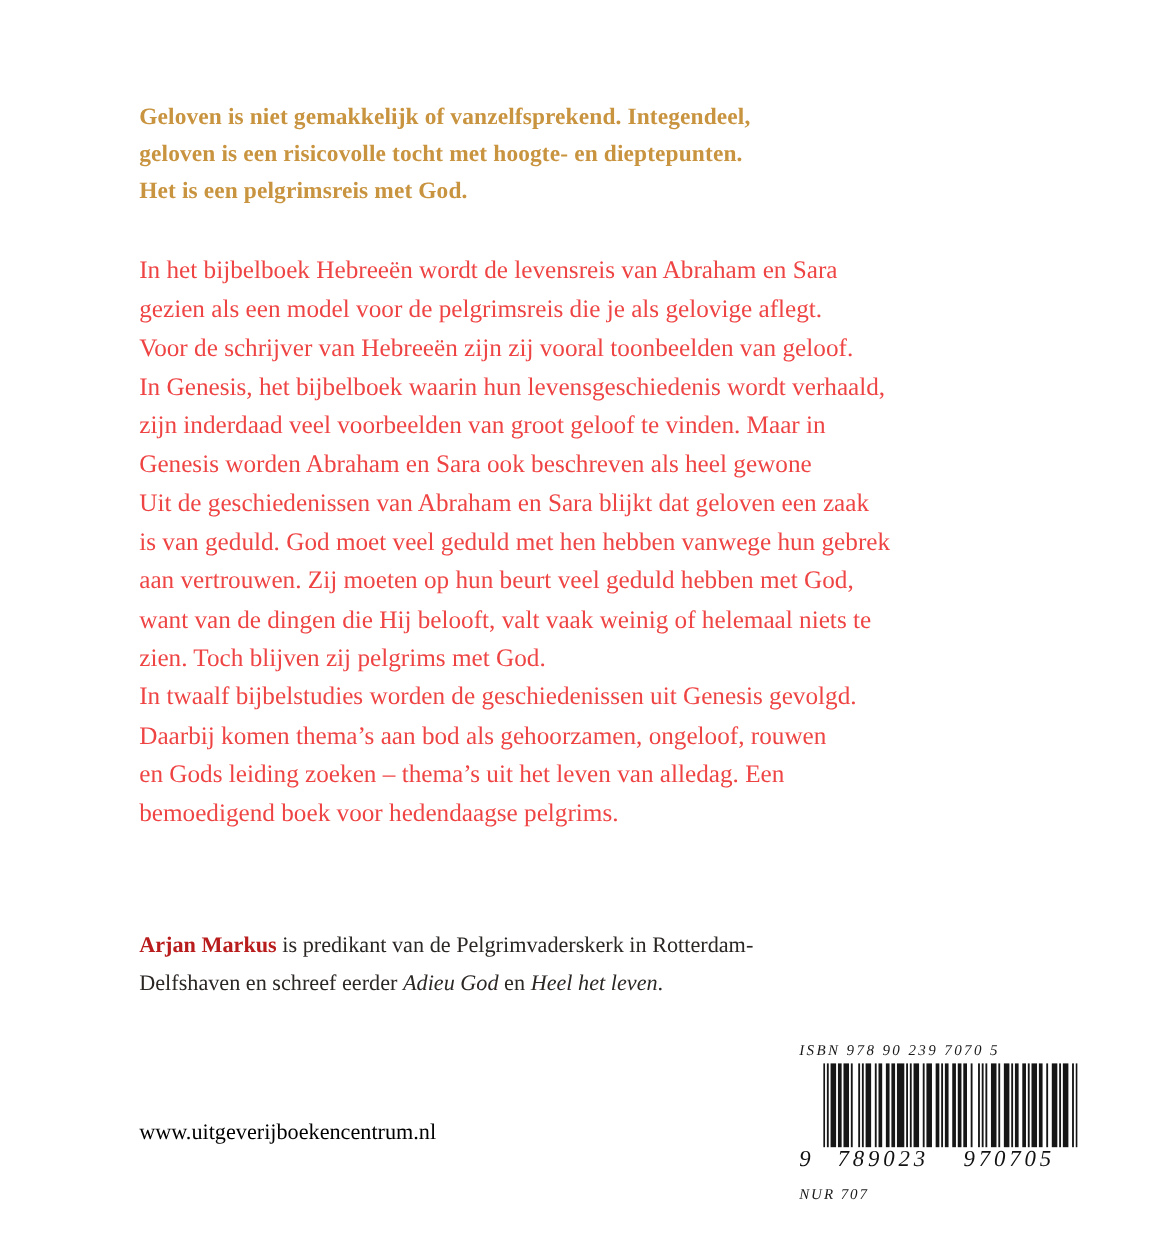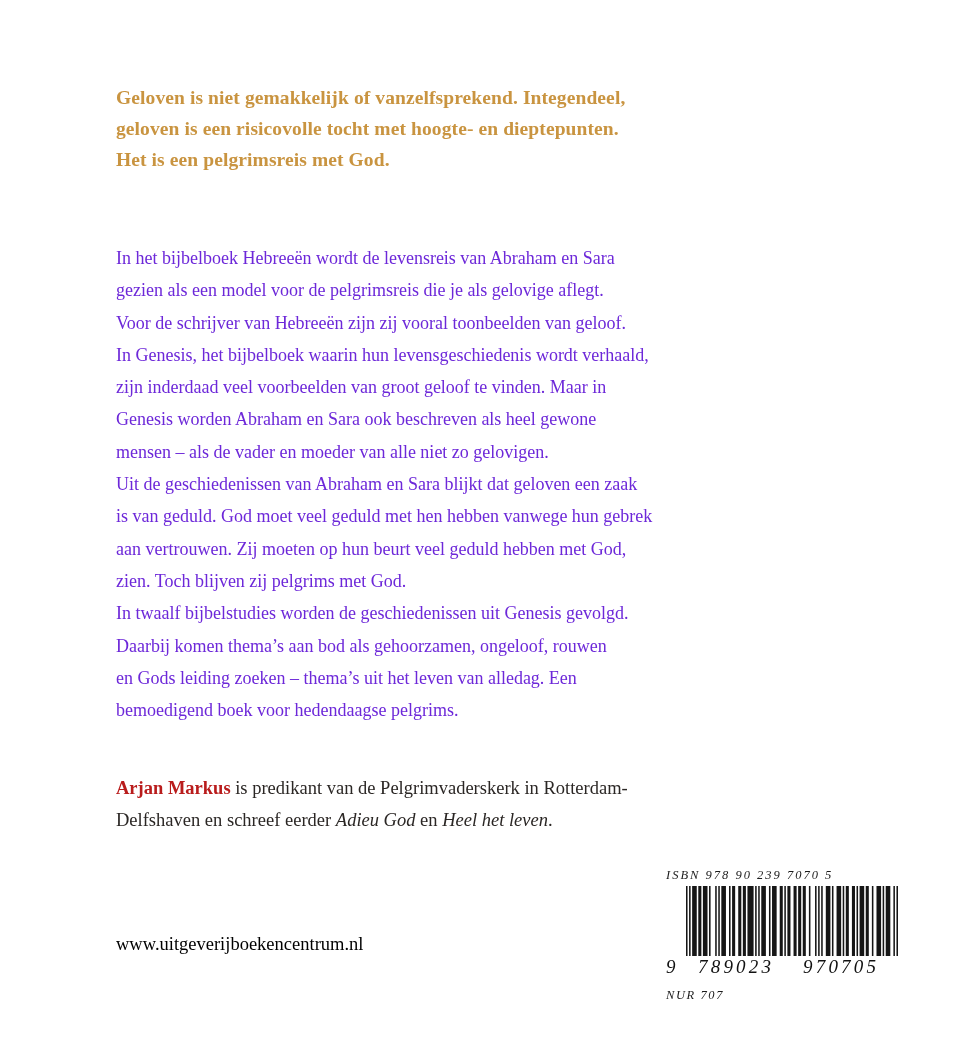--- a/index.html
+++ b/index.html
@@ -37,24 +37,23 @@
     letter-spacing: 0.1px;
   }
   .headline .hl-line { display: block; white-space: nowrap; }
 
   
   .body-copy {
     position: absolute;
     left: 116px;
     top: 209px;
     width: 790px;
-    font-size: 18px;
+    font-size: 21px;
     line-height: 32.3px;
-    color: #6d28d9;
-    margin-top: 33px;
+    color: #ef4444;
   }
   .body-copy .ln { display: block; white-space: nowrap; }
 
   
   .bio {
     position: absolute;
     left: 116px;
     top: 772px;
     width: 790px;
     font-size: 18.5px;
@@ -160,24 +159,24 @@
     <span class="hl-line">Het is een pelgrimsreis met God.</span>
   </div>
 
   <div class="body-copy">
     <span class="ln">In het bijbelboek Hebreeën wordt de levensreis van Abraham en Sara</span>
     <span class="ln">gezien als een model voor de pelgrimsreis die je als gelovige aflegt.</span>
     <span class="ln">Voor de schrijver van Hebreeën zijn zij vooral toonbeelden van geloof.</span>
     <span class="ln">In Genesis, het bijbelboek waarin hun levensgeschiedenis wordt verhaald,</span>
     <span class="ln">zijn inderdaad veel voorbeelden van groot geloof te vinden. Maar in</span>
     <span class="ln">Genesis worden Abraham en Sara ook beschreven als heel gewone</span>
-    <span class="ln">mensen – als de vader en moeder van alle niet zo gelovigen.</span>
     <span class="ln">Uit de geschiedenissen van Abraham en Sara blijkt dat geloven een zaak</span>
     <span class="ln">is van geduld. God moet veel geduld met hen hebben vanwege hun gebrek</span>
     <span class="ln">aan vertrouwen. Zij moeten op hun beurt veel geduld hebben met God,</span>
+    <span class="ln">want van de dingen die Hij belooft, valt vaak weinig of helemaal niets te</span>
     <span class="ln">zien. Toch blijven zij pelgrims met God.</span>
     <span class="ln">In twaalf bijbelstudies worden de geschiedenissen uit Genesis gevolgd.</span>
     <span class="ln">Daarbij komen thema’s aan bod als gehoorzamen, ongeloof, rouwen</span>
     <span class="ln">en Gods leiding zoeken – thema’s uit het leven van alledag. Een</span>
     <span class="ln">bemoedigend boek voor hedendaagse pelgrims.</span>
   </div>
 
   <div class="bio">
     <span class="ln"><span class="author-name">Arjan Markus</span><span> is predikant van de Pelgrimvaderskerk in Rotterdam-</span></span>
     <span class="ln"><span>Delfshaven en schreef eerder </span><em>Adieu God</em><span> en </span><em>Heel het leven</em><span>.</span></span>

